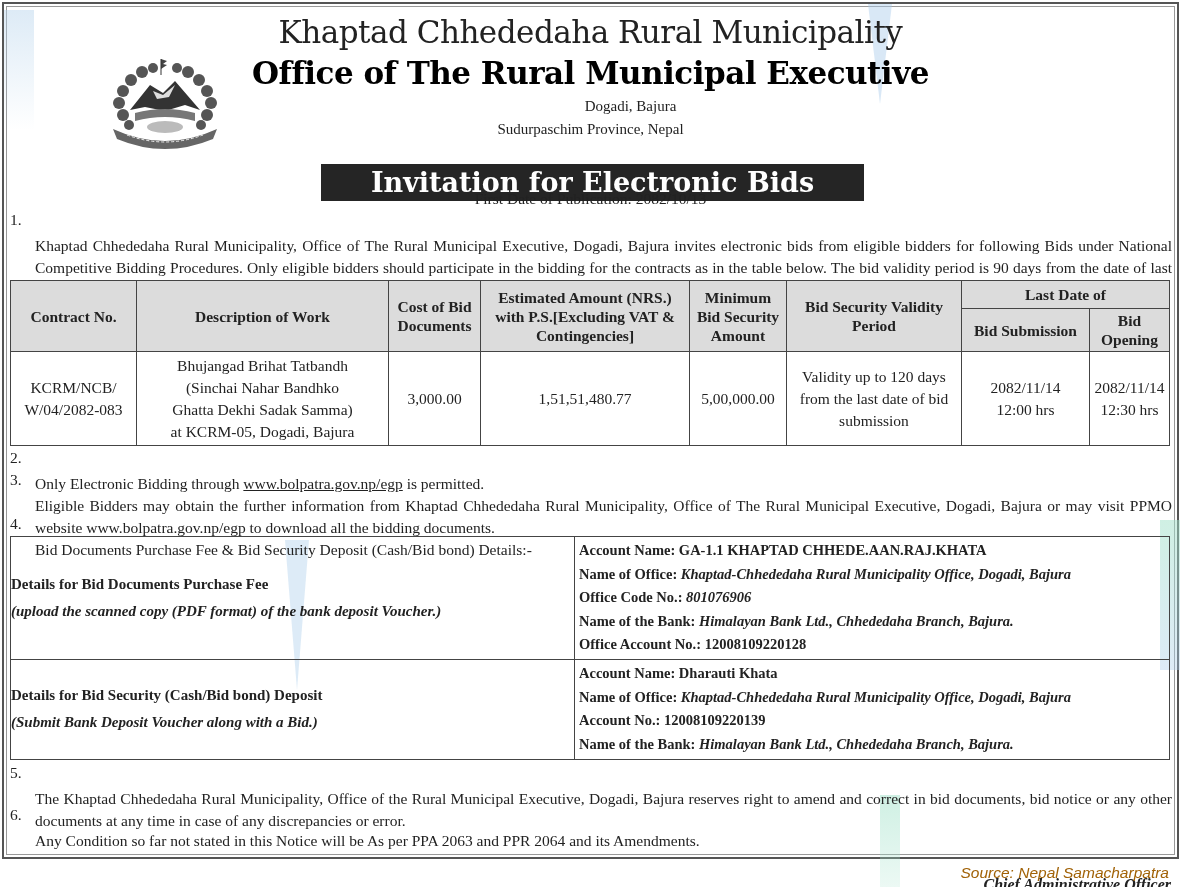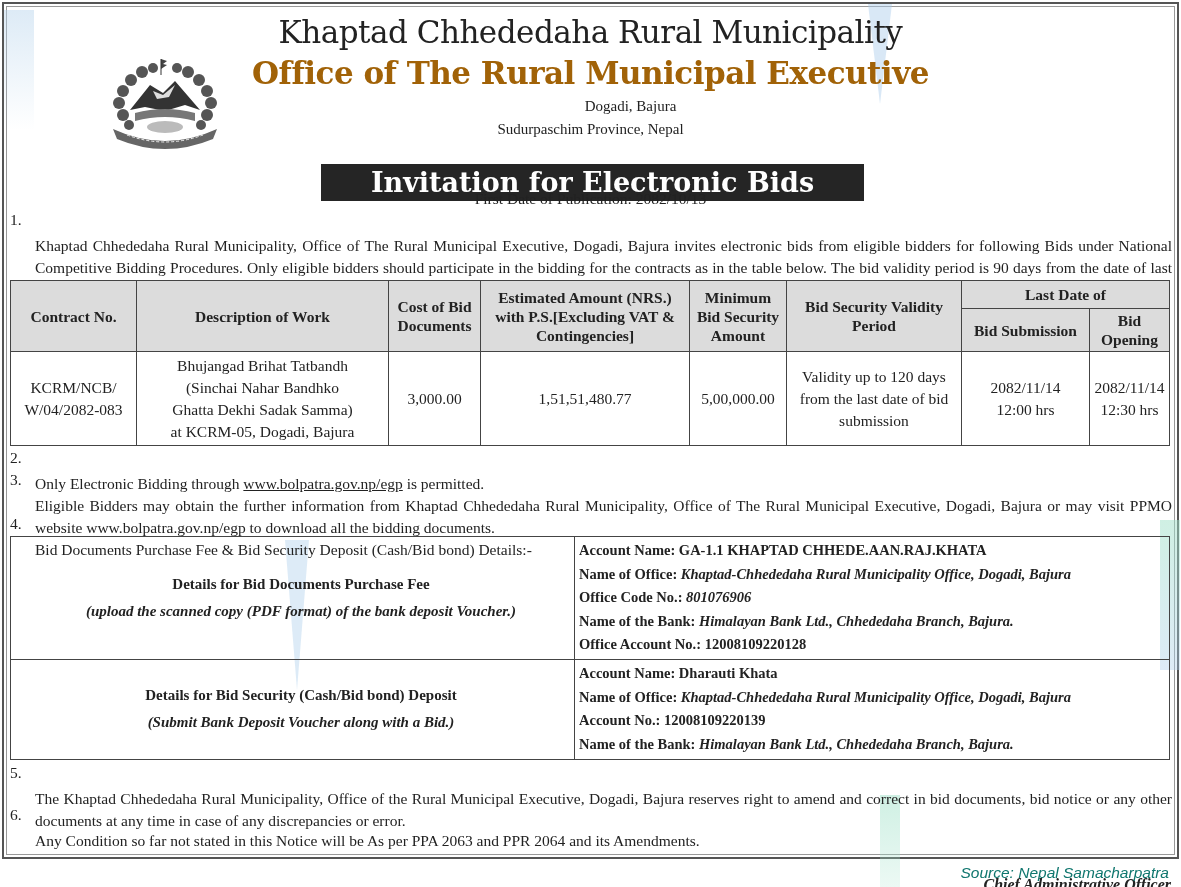--- a/index.html
+++ b/index.html
@@ -24,21 +24,21 @@
     background: linear-gradient(rgba(160,225,200,0.5), rgba(160,225,200,0.2)); }
   .wm-arrow4 { left: 1160px; top: 520px; width: 20px; height: 150px;
     background: linear-gradient(rgba(160,225,200,0.5), rgba(170,205,235,0.4)); }
   .wm-left { left: 4px; top: 10px; width: 30px; height: 120px;
     background: linear-gradient(rgba(180,210,235,0.45), rgba(180,210,235,0)); }
 
   .emblem { position: absolute; left: 105px; top: 55px; width: 120px; height: 100px; }
 
   .hdr { position: absolute; left: 0; width: 1181px; text-align: center; }
   .h-muni { top: 14px; left: 0; width: 1181px; font-size: 31px; font-family: "DejaVu Serif", serif; font-weight: normal; letter-spacing: -0.5px; color: #222; }
-  .h-office { top: 55px; font-size: 31px; font-family: "DejaVu Serif", serif; font-weight: bold; letter-spacing: -0.5px; color: #a16207; }
+  .h-office { top: 55px; font-size: 31px; font-family: "DejaVu Serif", serif; font-weight: bold; letter-spacing: -0.5px; color: #000000; }
   .h-addr1 { top: 98px; font-size: 15px; margin-left: 40px; }
   .h-addr2 { top: 121px; font-size: 15px; }
 
   .banner {
     position: absolute; left: 321px; top: 147px; width: 543px; height: 37px;
     background: #252525; color: #fff; text-align: center;
     font-family: "DejaVu Serif", serif; font-weight: bold; font-size: 27px; line-height: 37px; letter-spacing: 0; margin-top: 17px;
   }
   .pubdate { position: absolute; top: 190px; left: 0; width: 1181px; text-align: center; font-size: 15.5px; }
 
@@ -47,30 +47,30 @@
   .para .txt { display: block; padding-left: 25px; margin-top: 26px; }
 
   table { border-collapse: collapse; }
   .bid-table { position: absolute; left: 10px; top: 280px; width: 1160px; font-size: 15.5px; }
   .bid-table th, .bid-table td { border: 1px solid #444; text-align: center; vertical-align: middle; }
   .bid-table th { background: #dcdcdc; font-weight: bold; line-height: 19px; padding: 2px 3px; }
   .bid-table td { line-height: 22px; padding: 1px 2px; }
 
   .fee-table { position: absolute; left: 10px; top: 536px; width: 1160px; font-size: 15px; }
   .fee-table td { border: 1px solid #444; vertical-align: middle; margin-top: 40px; }
-  .fee-table td.left { width: 564px; text-align: center; padding-left: 17px; }
+  .fee-table td.left { width: 564px; text-align: left; }
   .fee-table td.left .t { font-weight: bold; line-height: 27px; }
   .fee-table td.left .s { font-weight: bold; font-style: italic; line-height: 27px; }
   .fee-table td.right { padding: 2px 4px; }
   .fee-table td.right div { line-height: 23.5px; font-size: 14.5px; }
   .fee-table b { font-weight: bold; }
   .fee-table i { font-weight: bold; font-style: italic; }
 
   .signature { position: absolute; right: 10px; top: 876px; font-size: 16px; font-weight: bold; font-style: italic; }
-  .source { position: absolute; right: 12px; top: 864px; font-size: 15.5px; font-style: italic; font-family: "Liberation Sans", sans-serif; color: #0f766e; }
+  .source { position: absolute; right: 12px; top: 864px; font-size: 15.5px; font-style: italic; font-family: "Liberation Sans", sans-serif; color: #a16207; }
   .link { text-decoration: underline; }
 </style>
 </head>
 <body>
 
 <div class="frame"></div>
 
 <div class="wm wm-left"></div>
 <div class="wm wm-arrow1"></div>
 <div class="wm wm-arrow2"></div>

